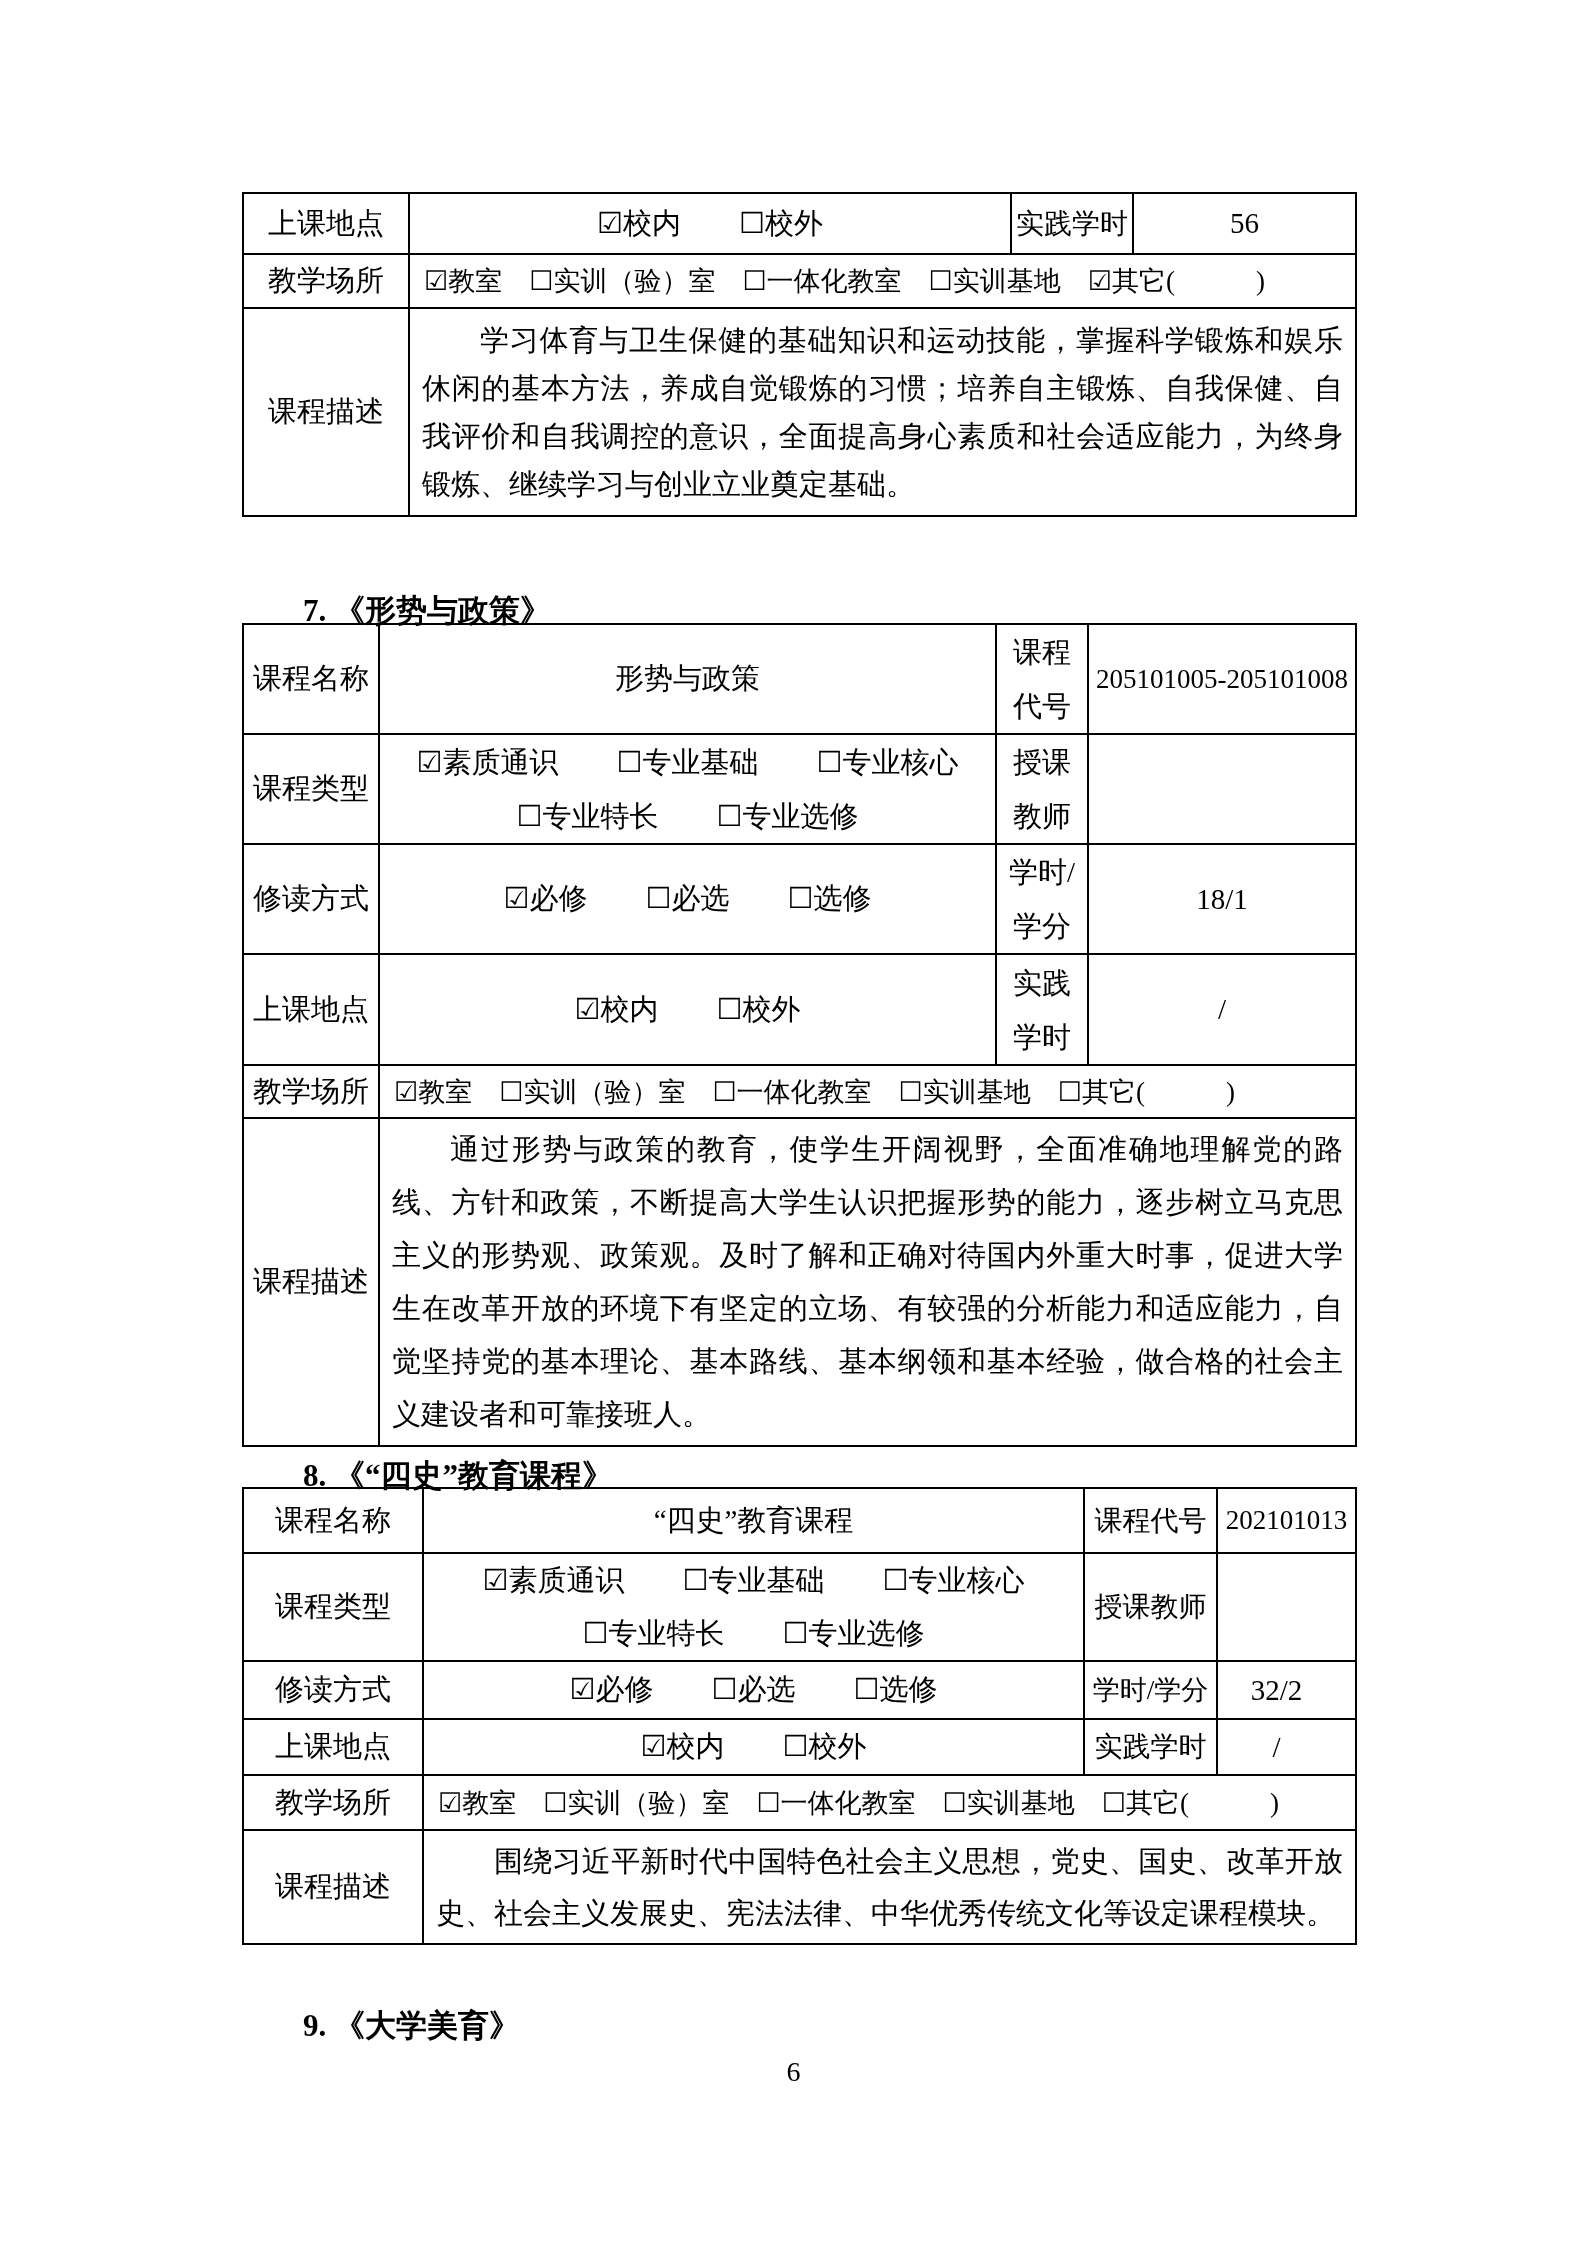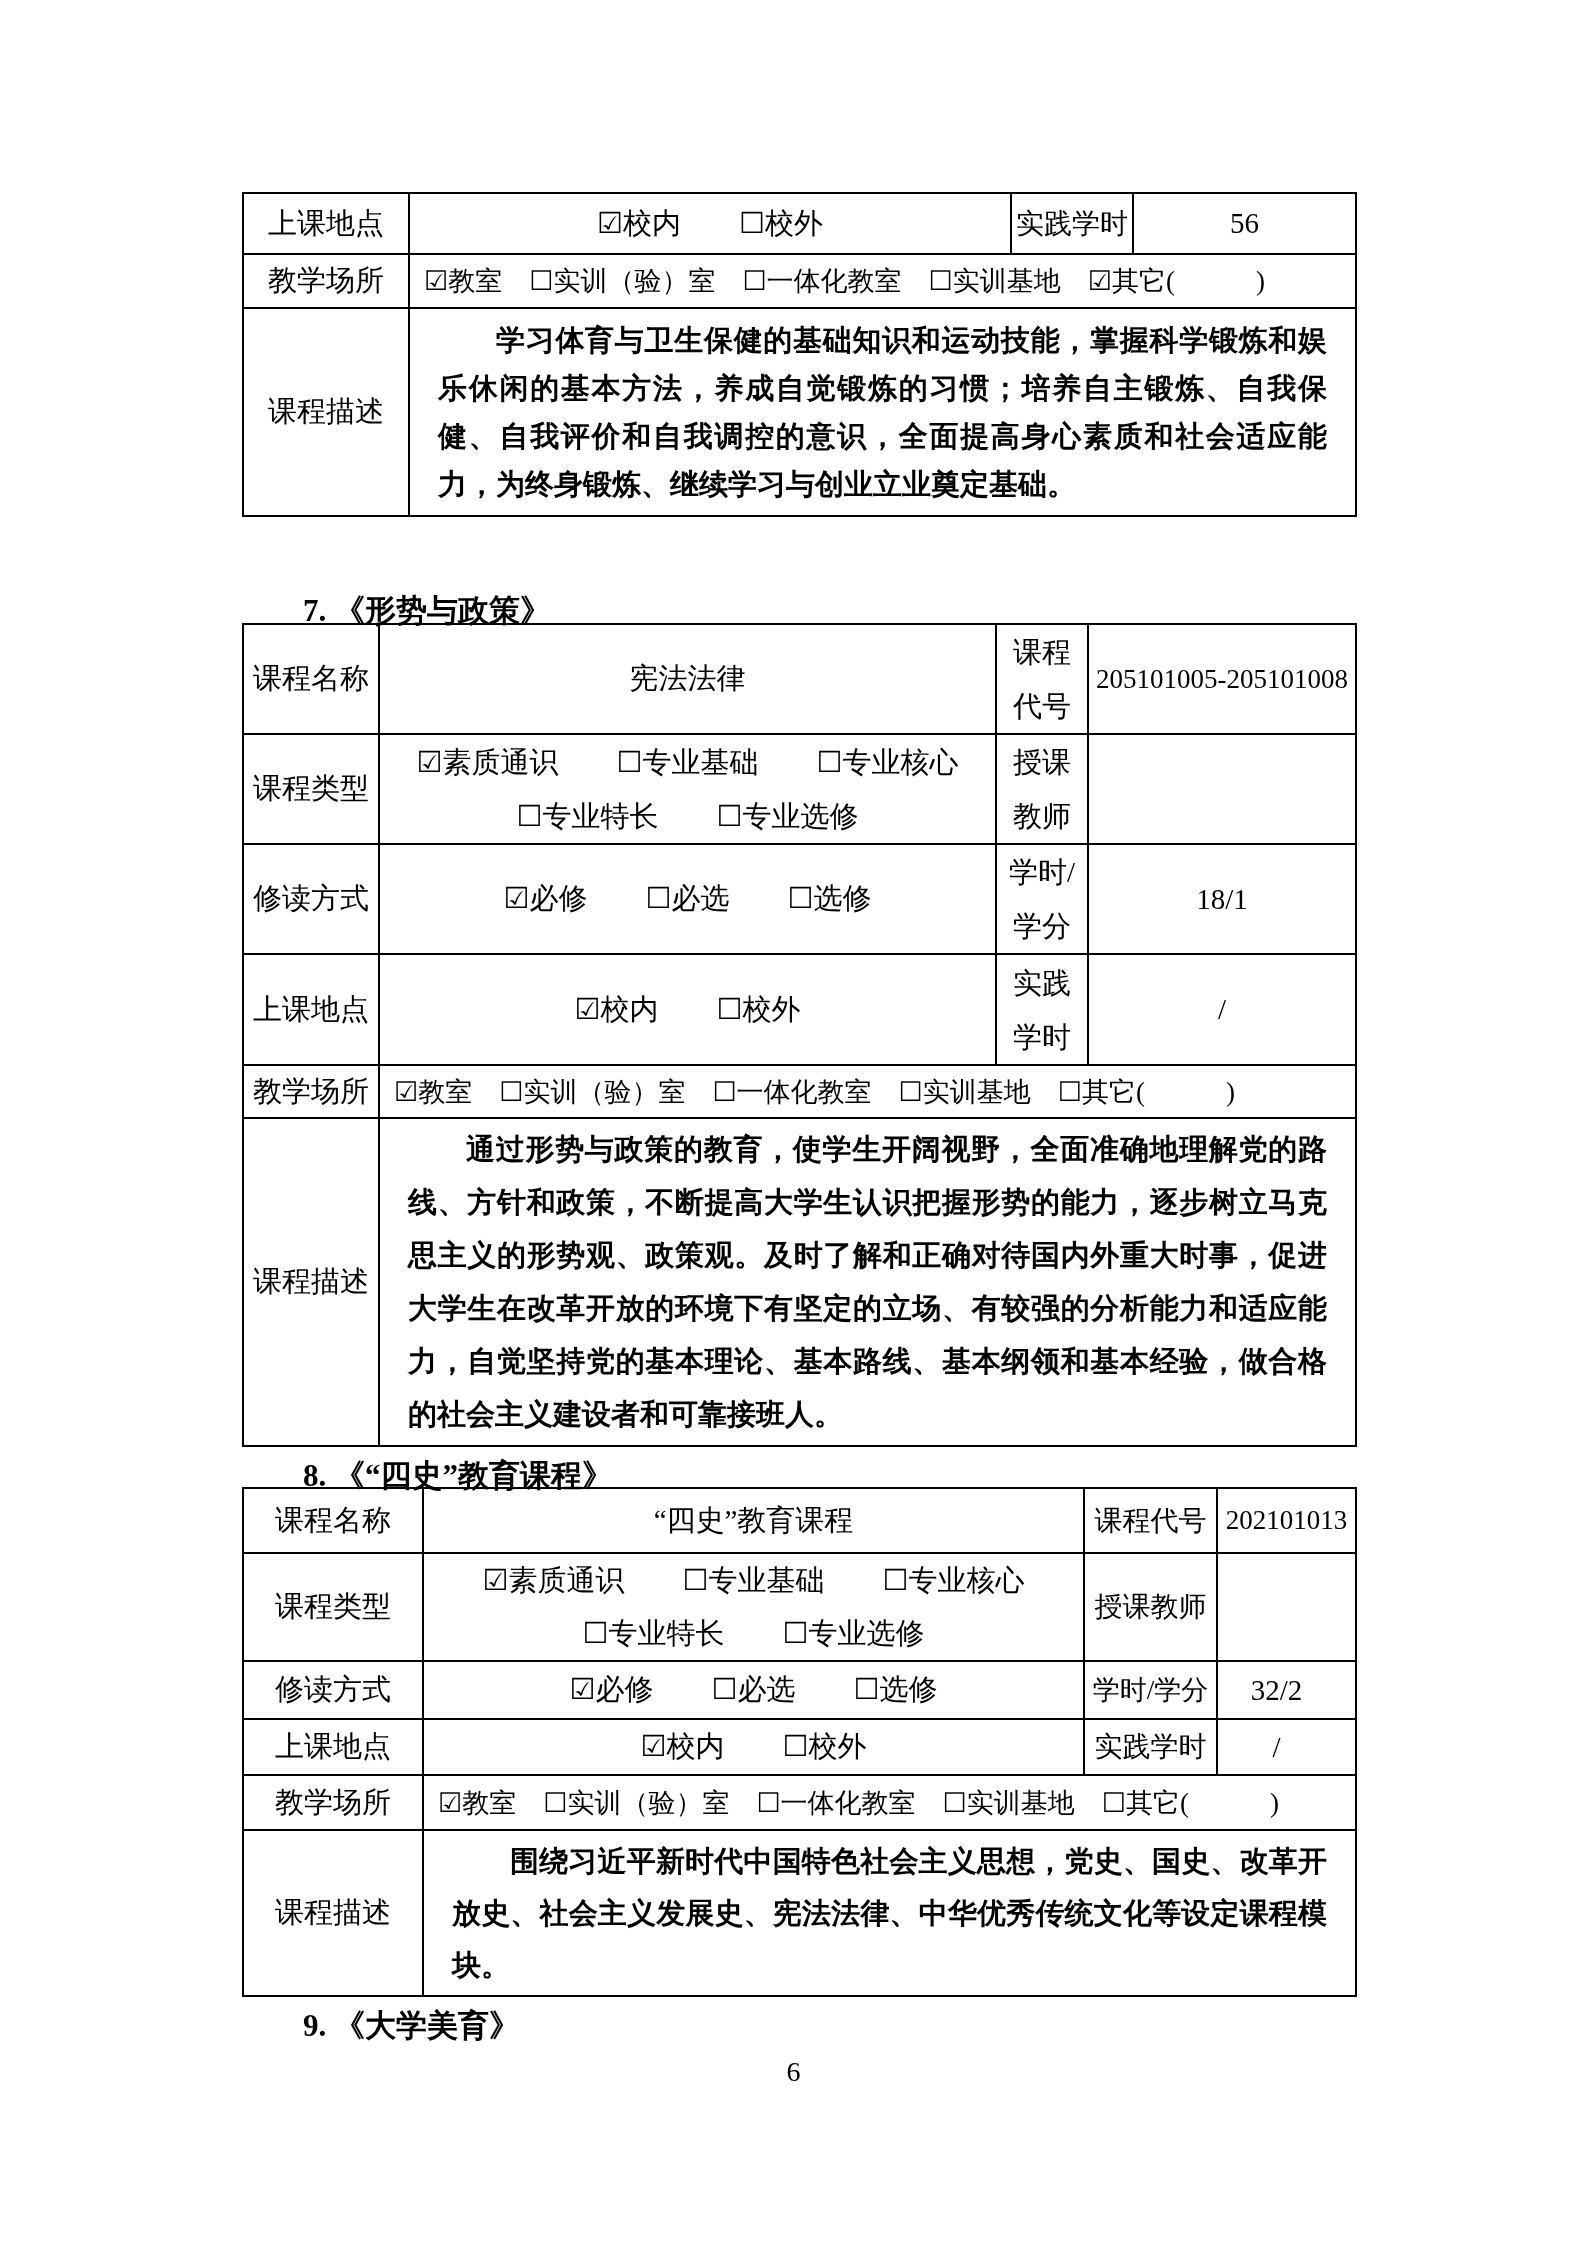--- a/index.html
+++ b/index.html
@@ -23,21 +23,21 @@
     vertical-align:middle;
     font-size:29px;
     padding:0;
     overflow:hidden;
   }
   .lbl  { text-align:center; }
   .ctr  { text-align:center; }
   .rgt  { text-align:center; padding-right:20px !important; }
   .venue { text-align:left; padding-left:14px !important; font-size:27px !important; white-space:nowrap; }
   .opts { text-align:center; white-space:nowrap; }
-  .desc { padding:4px 28px !important;font-weight:bold; }
+  .desc { padding:4px 12px !important; }
   .para { text-indent:2em; text-align:justify; }
   .t1 .para { line-height:48px; }
   .t2 .para { line-height:53px; }
   .t3 .para { line-height:52px; }
   .stack div { line-height:54px; text-align:center; }
   .twoline div { line-height:54px; text-align:center; white-space:nowrap; }
   .twoline3 div { line-height:53px; text-align:center; white-space:nowrap; }
   .code { font-size:27px !important; text-align:center; padding:16px 2px !important; }
   .heading {
     position:absolute;
@@ -93,21 +93,21 @@
   <table class="doc t2" style="top:623px;">
     <colgroup>
         <col style="width:136px">
         <col style="width:617px">
         <col style="width:92px">
         <col style="width:268px">
       </colgroup>
     <tbody>
         <tr style="height:109px">
       <td class="lbl">课程名称</td>
-      <td class="ctr">宪法法律</td>
+      <td class="ctr">形势与政策</td>
       <td class="lbl stack">
         <div>课程</div>
         <div>代号</div>
       </td>
       <td class="code">205101005-205101008</td>
     </tr>
     <tr style="height:108px">
       <td class="lbl">课程类型</td>
       <td class="twoline">
         <div>☑素质通识　　☐专业基础　　☐专业核心</div>

